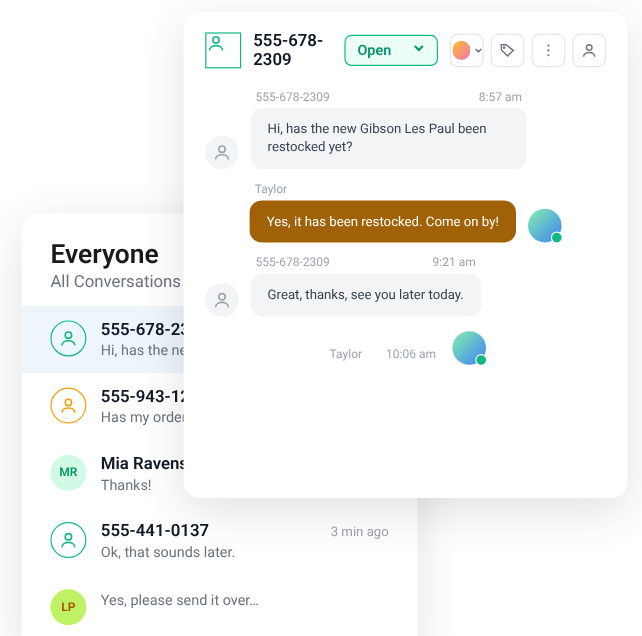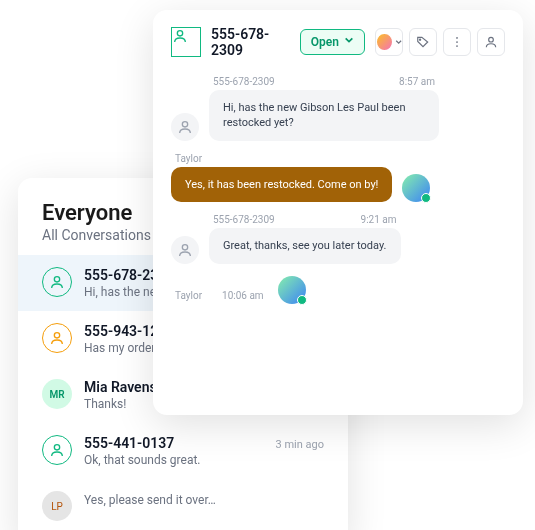--- a/index.html
+++ b/index.html
@@ -7,40 +7,40 @@
 .list-panel{position:absolute;left:18px;top:178px;width:330px;background:#fff;border-radius:14px;box-shadow:0 10px 40px rgba(0,0,0,0.12);padding:22px 0 10px 0}
 .list-header{padding:0 24px 12px 24px}
 .list-title{font-size:22px;font-weight:600;color:#1a1a1a}
 .list-subtitle{font-size:14px;color:#6b7280;margin-top:2px}
 .conv-item{display:flex;align-items:flex-start;padding:12px 24px;gap:12px;cursor:pointer}
 .conv-item.active{background:#eef5fb}
 .conv-item .avatar{width:30px;height:30px;border-radius:50%;display:flex;align-items:center;justify-content:center;flex-shrink:0}
 .avatar.ring-green{border:1.5px solid #10b981;color:#10b981}
 .avatar.ring-amber{border:1.5px solid #f59e0b;color:#f59e0b}
 .avatar.fill-green{background:#d1fae5;color:#059669;font-size:10px;font-weight:600}
-.avatar.fill-yellow{background:#e5e5e5;color:#b45309;font-size:10px;font-weight:400}
+.avatar.fill-yellow{background:#bef264;color:#b45309;font-size:10px;font-weight:700}
 .conv-body{flex:1;min-width:0}
 .conv-top{display:flex;justify-content:space-between;align-items:baseline}
 .conv-name{font-size:14px;font-weight:600;color:#111827;white-space:nowrap;overflow:hidden;text-overflow:ellipsis}
 .conv-time{font-size:11px;color:#9ca3af;flex-shrink:0;margin-left:8px}
 .conv-preview{font-size:12px;color:#6b7280;margin-top:2px;white-space:nowrap;overflow:hidden;text-overflow:ellipsis}
 .chat-panel{position:absolute;left:153px;top:10px;width:370px;height:405px;background:#fff;border-radius:14px;box-shadow:0 10px 40px rgba(0,0,0,0.12);padding:16px 18px;z-index:2}
 .chat-header{display:flex;align-items:center;gap:10px;margin-bottom:18px}
 .chat-header .avatar{width:30px;height:30px}
 .chat-title{font-size:14px;font-weight:600;color:#111827;flex:1}
-.btn-open{border:1.5px solid #10b981;background:#ecfdf5;color:#059669;font-size:12px;font-weight:600;padding:5px 10px;border-radius:6px;display:flex;align-items:flex-start;gap:5px;cursor:pointer}
+.btn-open{border:1.5px solid #10b981;background:#ecfdf5;color:#059669;font-size:12px;font-weight:600;padding:5px 10px;border-radius:6px;display:flex;align-items:flex-start;gap:18px;cursor:pointer}
 .btn-open svg{width:10px;height:10px}
 .hdr-icons{display:flex;gap:6px}
 .hdr-btn{width:28px;height:28px;border:1px solid #e5e7eb;border-radius:6px;display:flex;align-items:center;justify-content:center;cursor:pointer;color:#6b7280;background:#fff}
 .hdr-btn.avatar-btn{padding:0;overflow:visible}
 .hdr-btn svg{width:14px;height:14px}
 .mini-avatar{width:18px;height:18px;border-radius:50%;background:linear-gradient(135deg,#fbbf24,#f472b6);border:1.5px solid #fff}
 .messages{display:flex;flex-direction:column;gap:12px}
 .msg-row{display:flex;gap:10px;align-items:flex-end}
-.msg-row.out{justify-content:flex-start}
+.msg-row.out{justify-content:center}
 .msg-avatar{width:28px;height:28px;border-radius:50%;background:#f3f4f6;display:flex;align-items:center;justify-content:center;color:#9ca3af;flex-shrink:0}
 .msg-avatar.agent{background:linear-gradient(135deg,#86efac,#3b82f6);position:relative}
 .msg-avatar.agent::after{content:'';position:absolute;bottom:-1px;right:-1px;width:8px;height:8px;background:#10b981;border:1.5px solid #fff;border-radius:50%}
 .msg-col{display:flex;flex-direction:column;max-width:230px}
 .msg-meta{display:flex;justify-content:space-between;font-size:10px;color:#9ca3af;margin-bottom:3px;padding:0 4px;gap:20px}
 .bubble{padding:10px 14px;border-radius:10px;font-size:11px;line-height:1.4}
 .bubble.in{background:#f3f4f6;color:#374151}
 .bubble.out{background:#a16207;color:#fff}
 .person-icon{width:16px;height:16px}
 </style>
@@ -98,21 +98,21 @@
           <svg class="person-icon" viewBox="0 0 24 24" fill="none" stroke="currentColor" stroke-width="2">
             <circle cx="12" cy="8" r="4"></circle>
             <path d="M4 21c0-4 4-6 8-6s8 2 8 6"></path>
           </svg>
         </div>
         <div class="conv-body">
           <div class="conv-top">
             <div class="conv-name">555-441-0137</div>
             <div class="conv-time">3 min ago</div>
           </div>
-          <div class="conv-preview">Ok, that sounds great.</div>
+          <div class="conv-preview">Ok, that sounds later.</div>
         </div>
       </div>
       <div class="conv-item">
         <div class="avatar fill-yellow">LP</div>
         <div class="conv-body">
           <div class="conv-preview">Yes, please send it over…</div>
         </div>
       </div>
     </div>
 </div>

